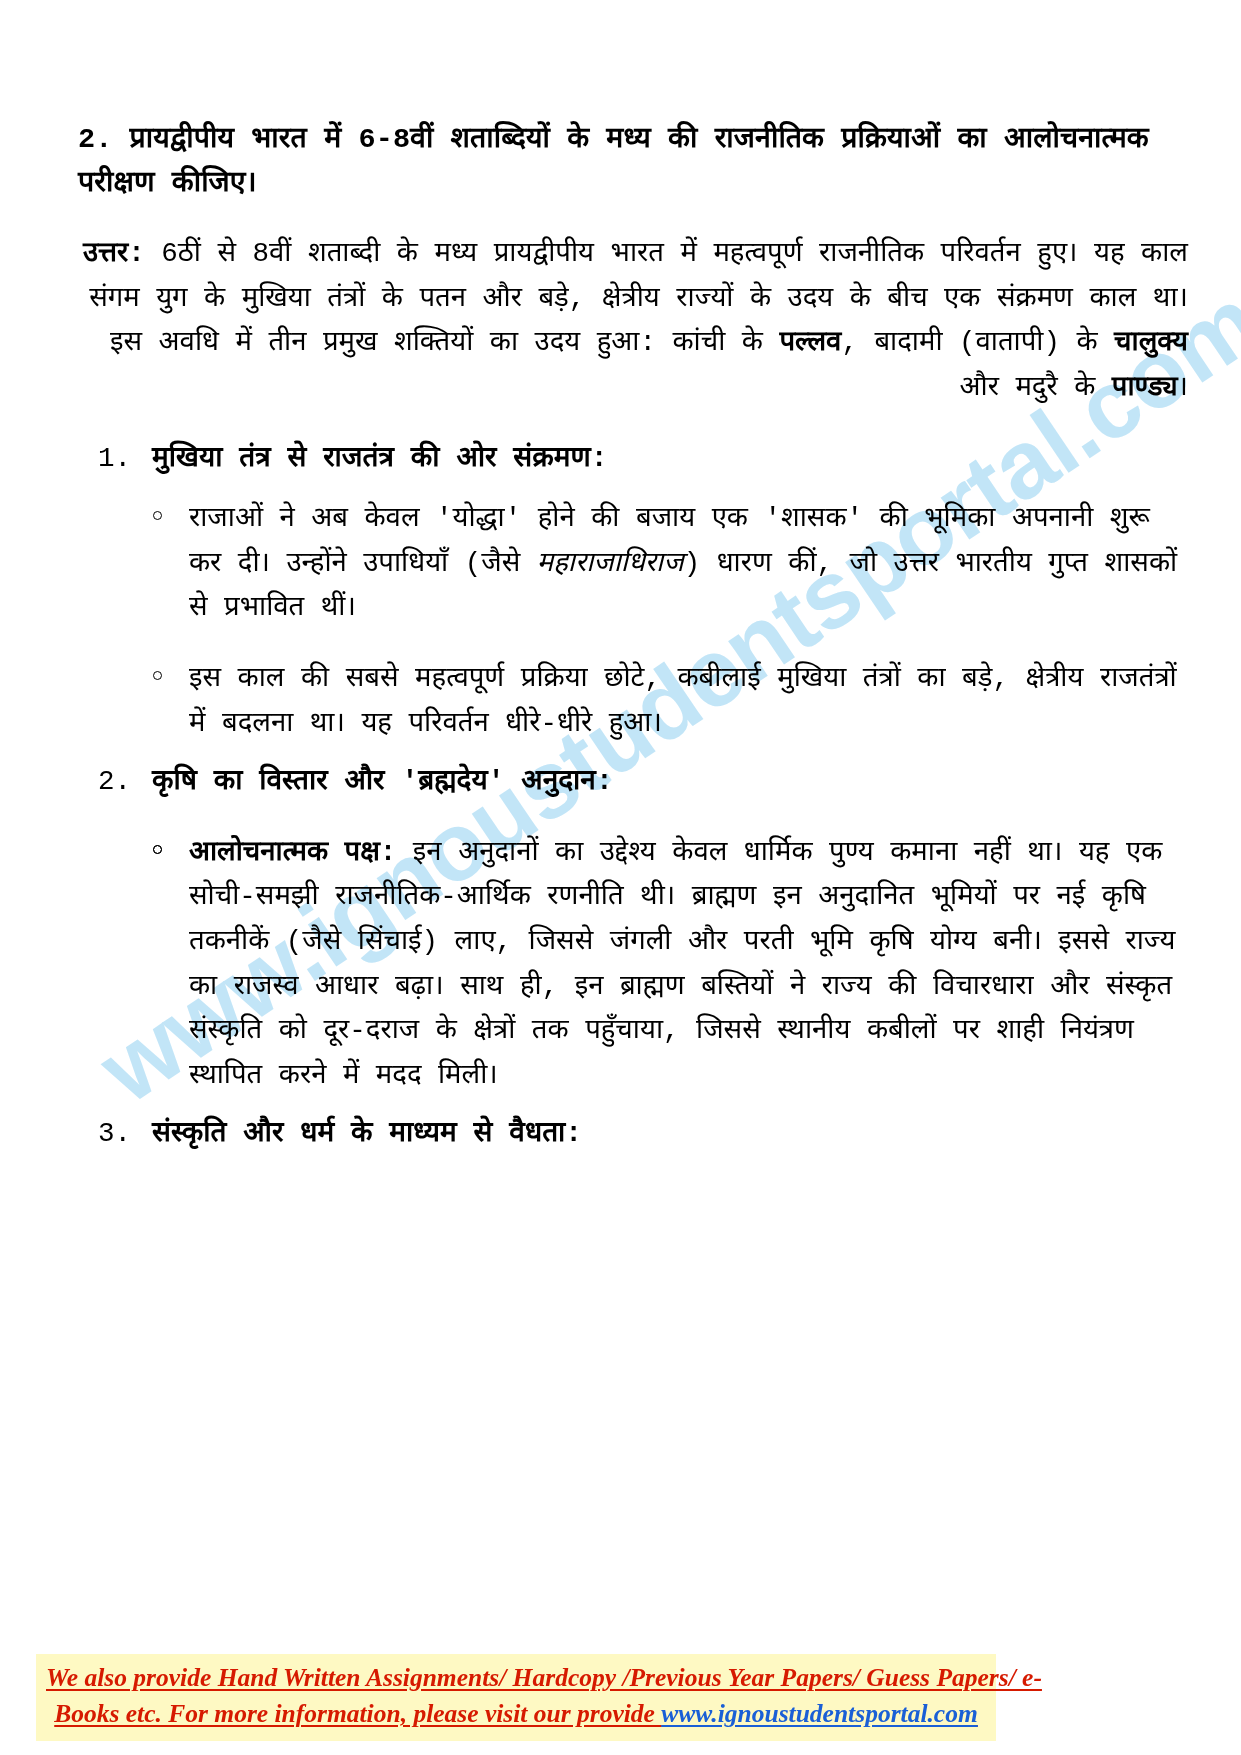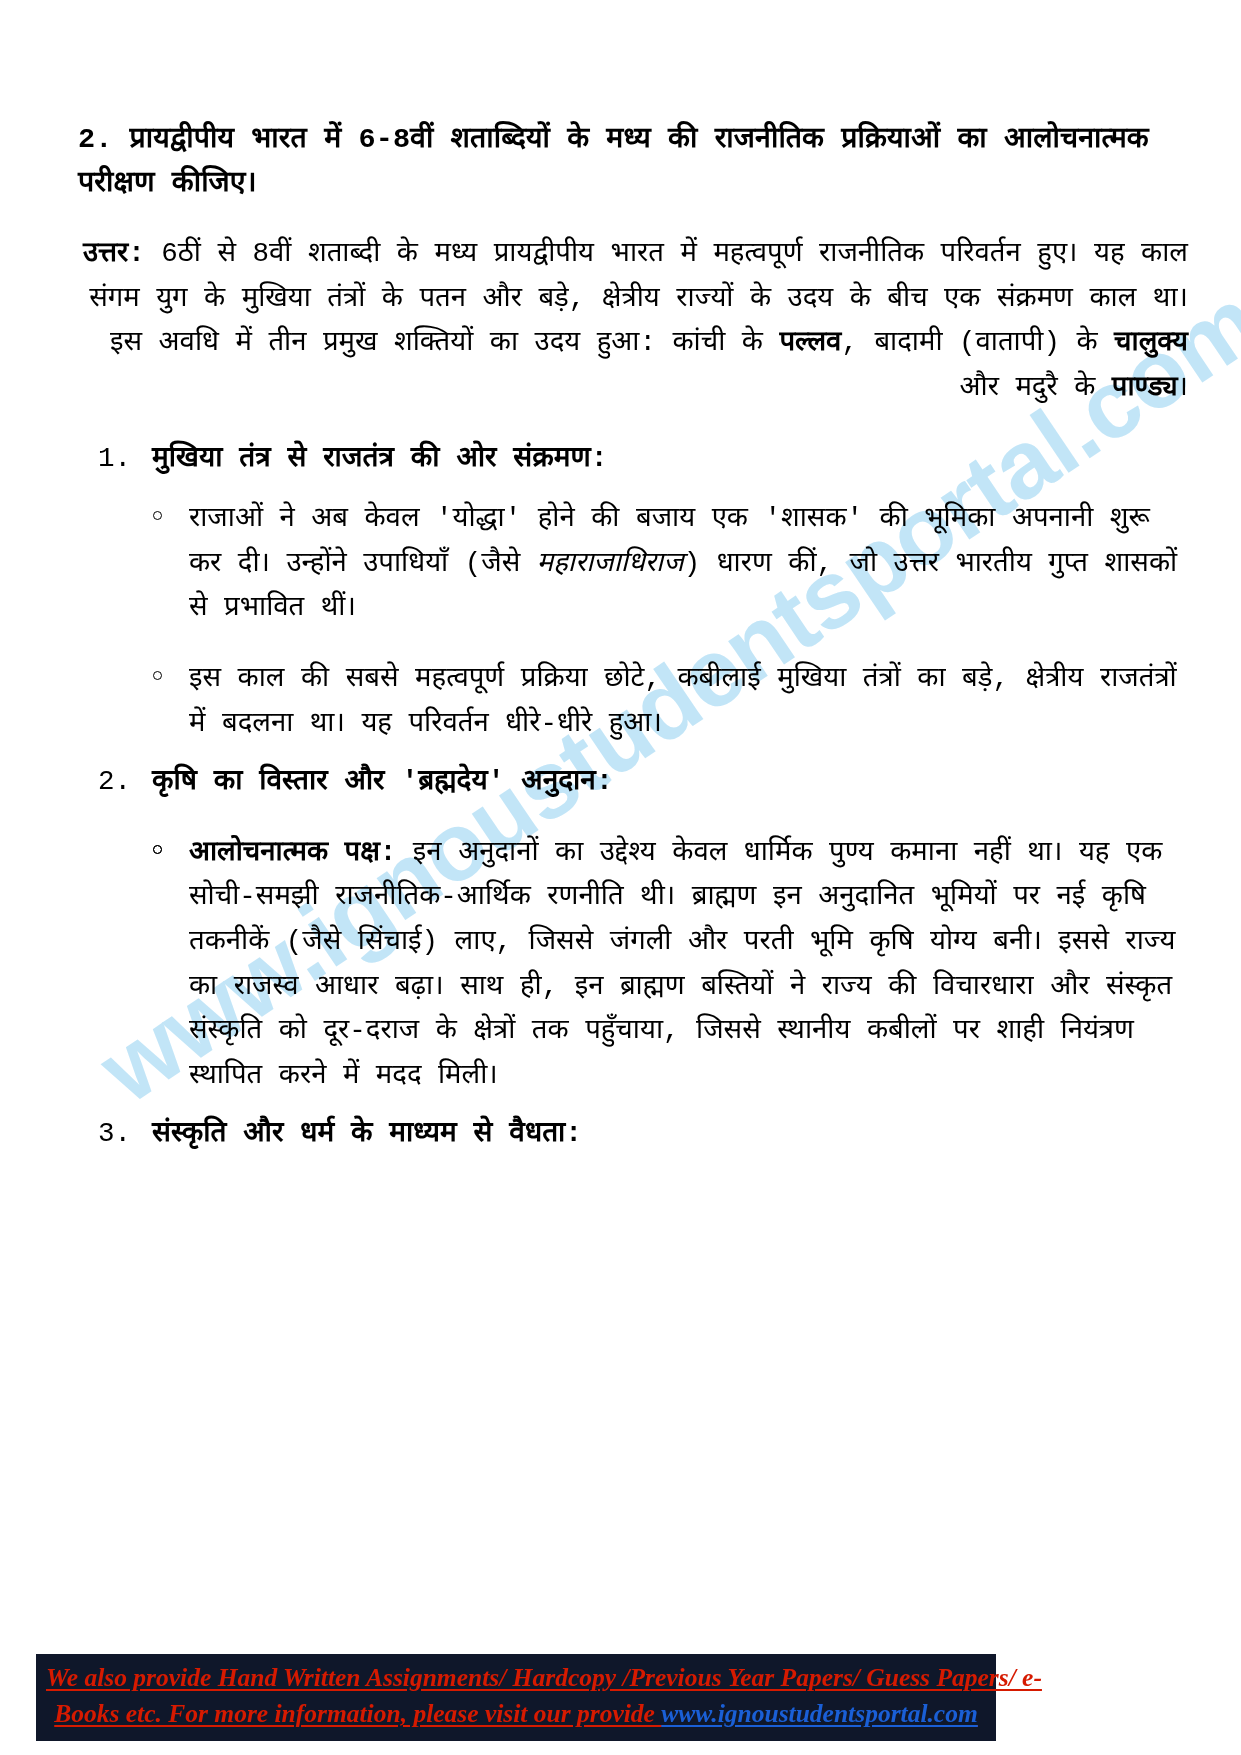--- a/index.html
+++ b/index.html
@@ -130,21 +130,21 @@
     font-size: 27.5px;
     line-height: 1.62;
   }
 
   
   .footer-banner {
     position: absolute;
     left: 36px;
     top: 1654px;
     width: 960px;
-    background: #0f172a;
+    background: #fef9c3;
     padding: 6px 10px 9px 10px;
     box-sizing: border-box;
     text-align: center;
     z-index: 20;
   }
   .footer-line {
     font-family: "Liberation Serif", "DejaVu Serif", serif;
     font-style: italic;
     font-weight: 700;
     font-size: 25.5px;

